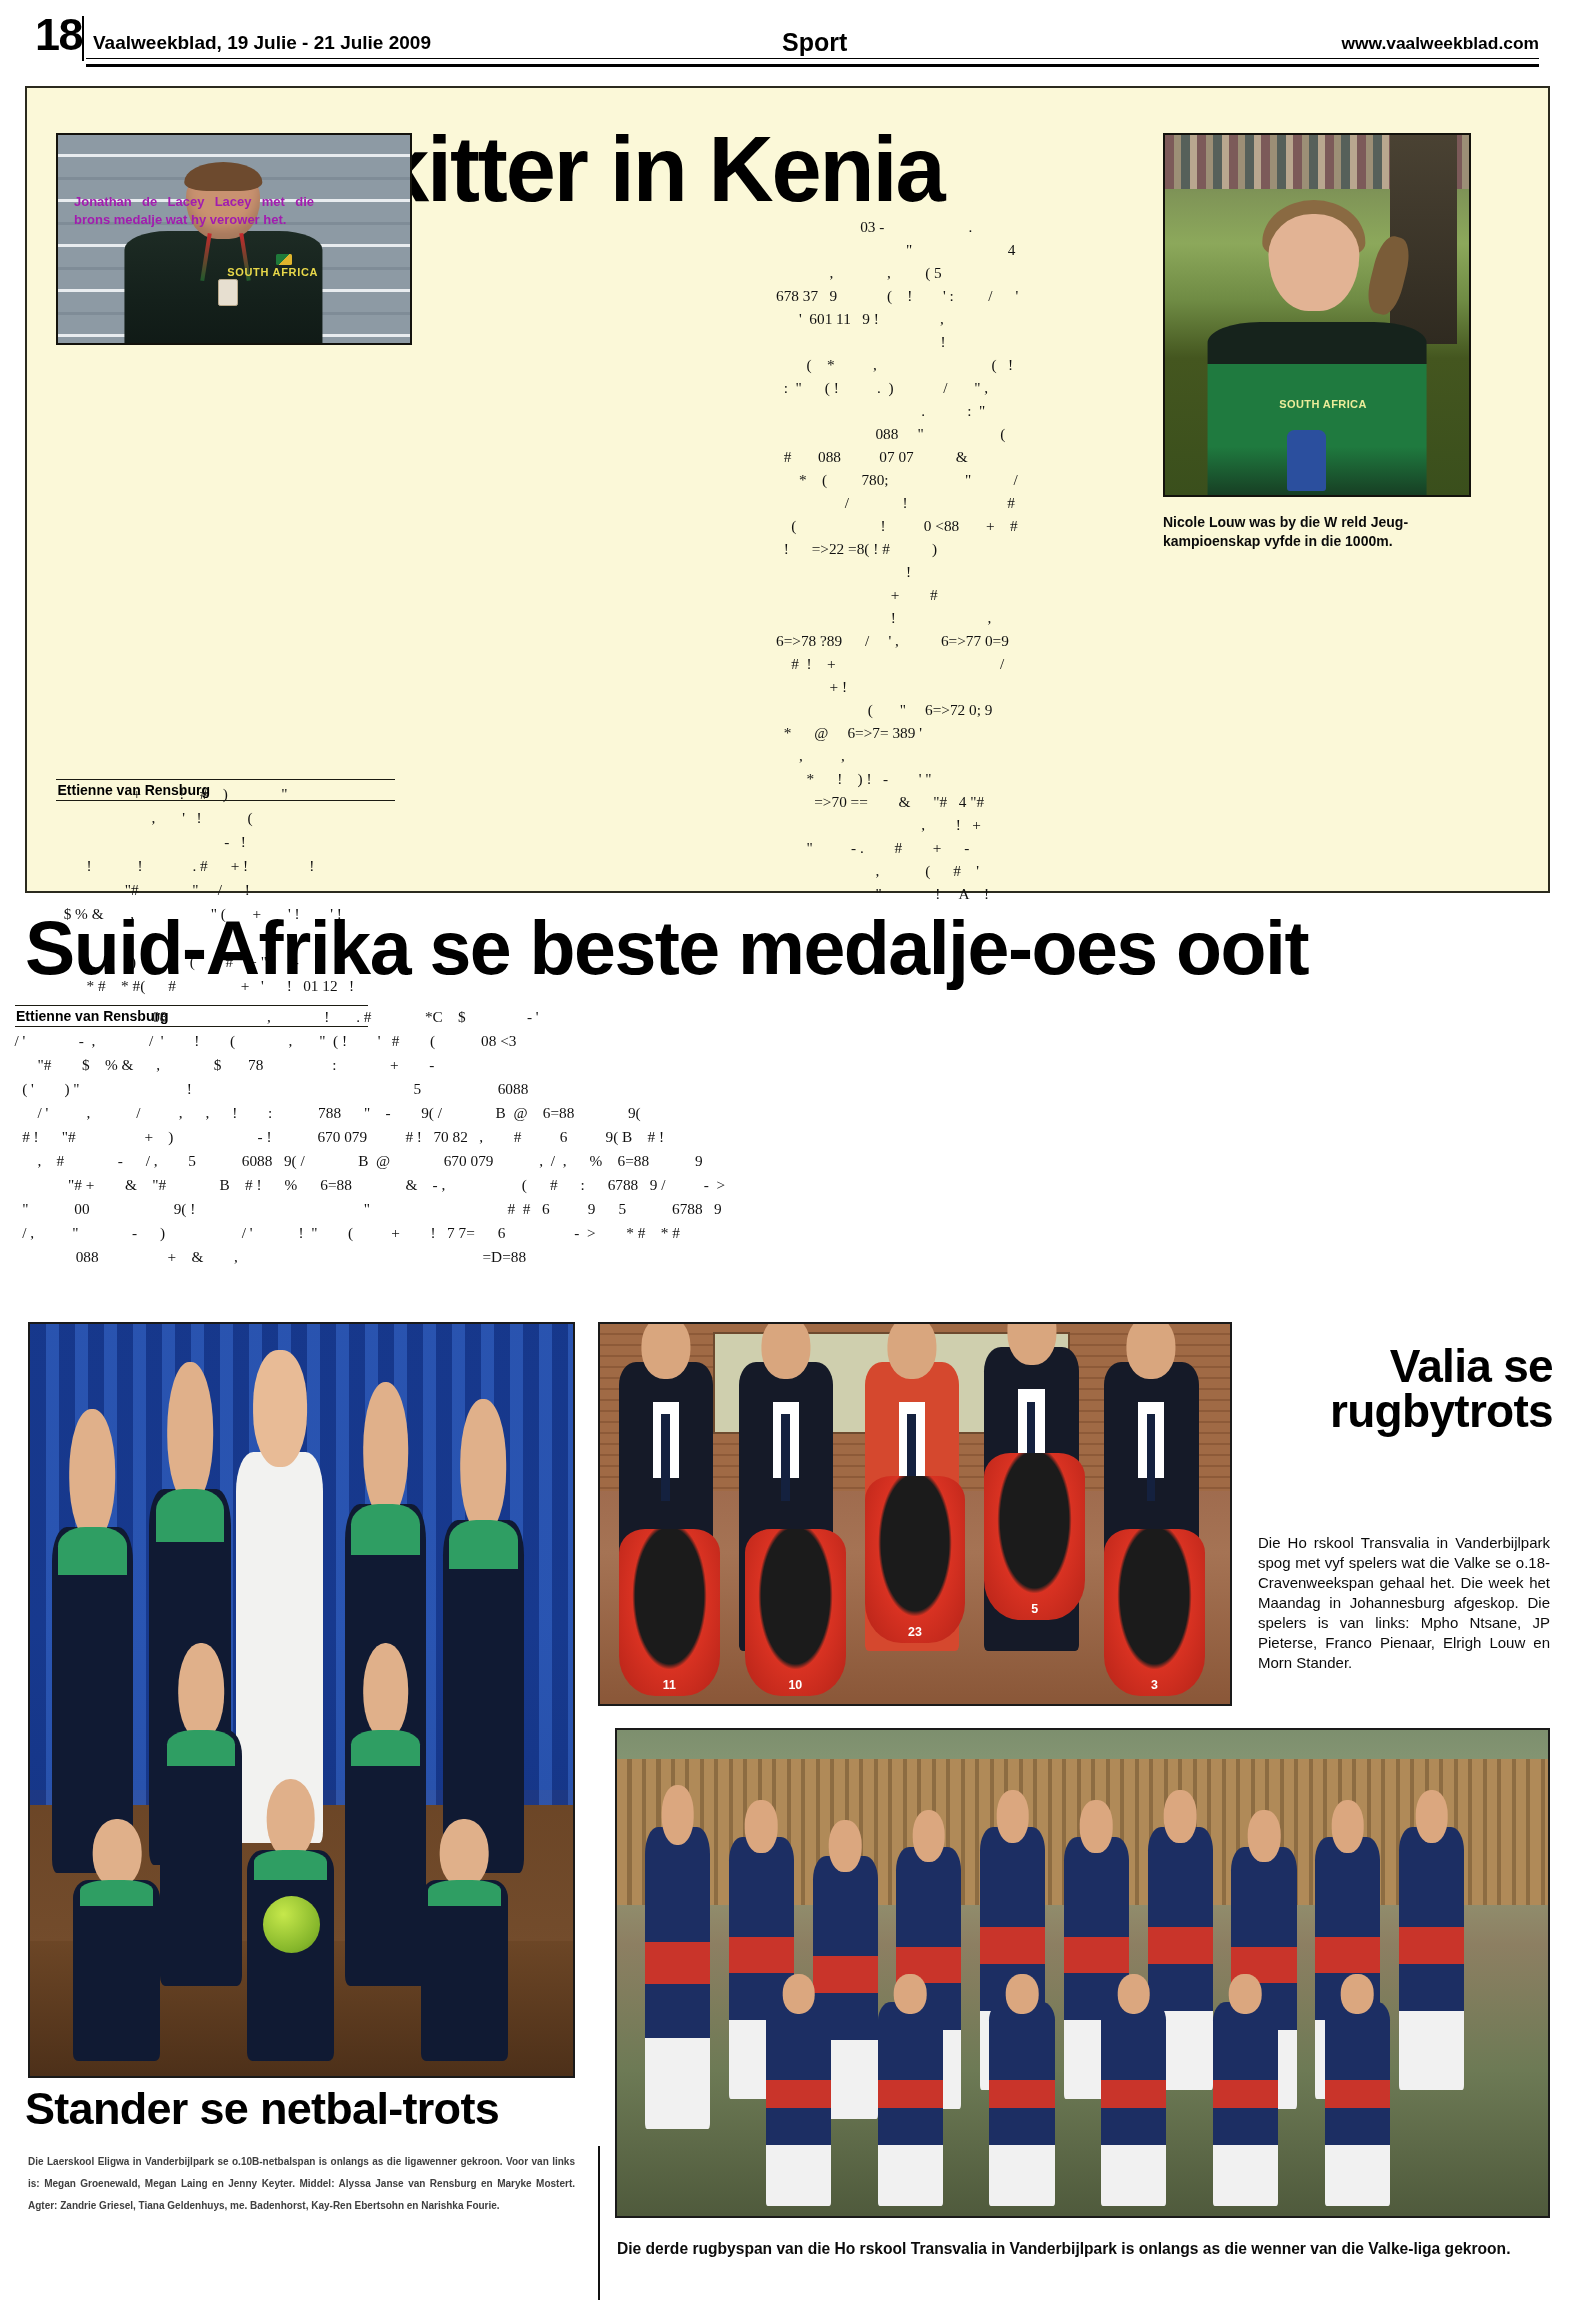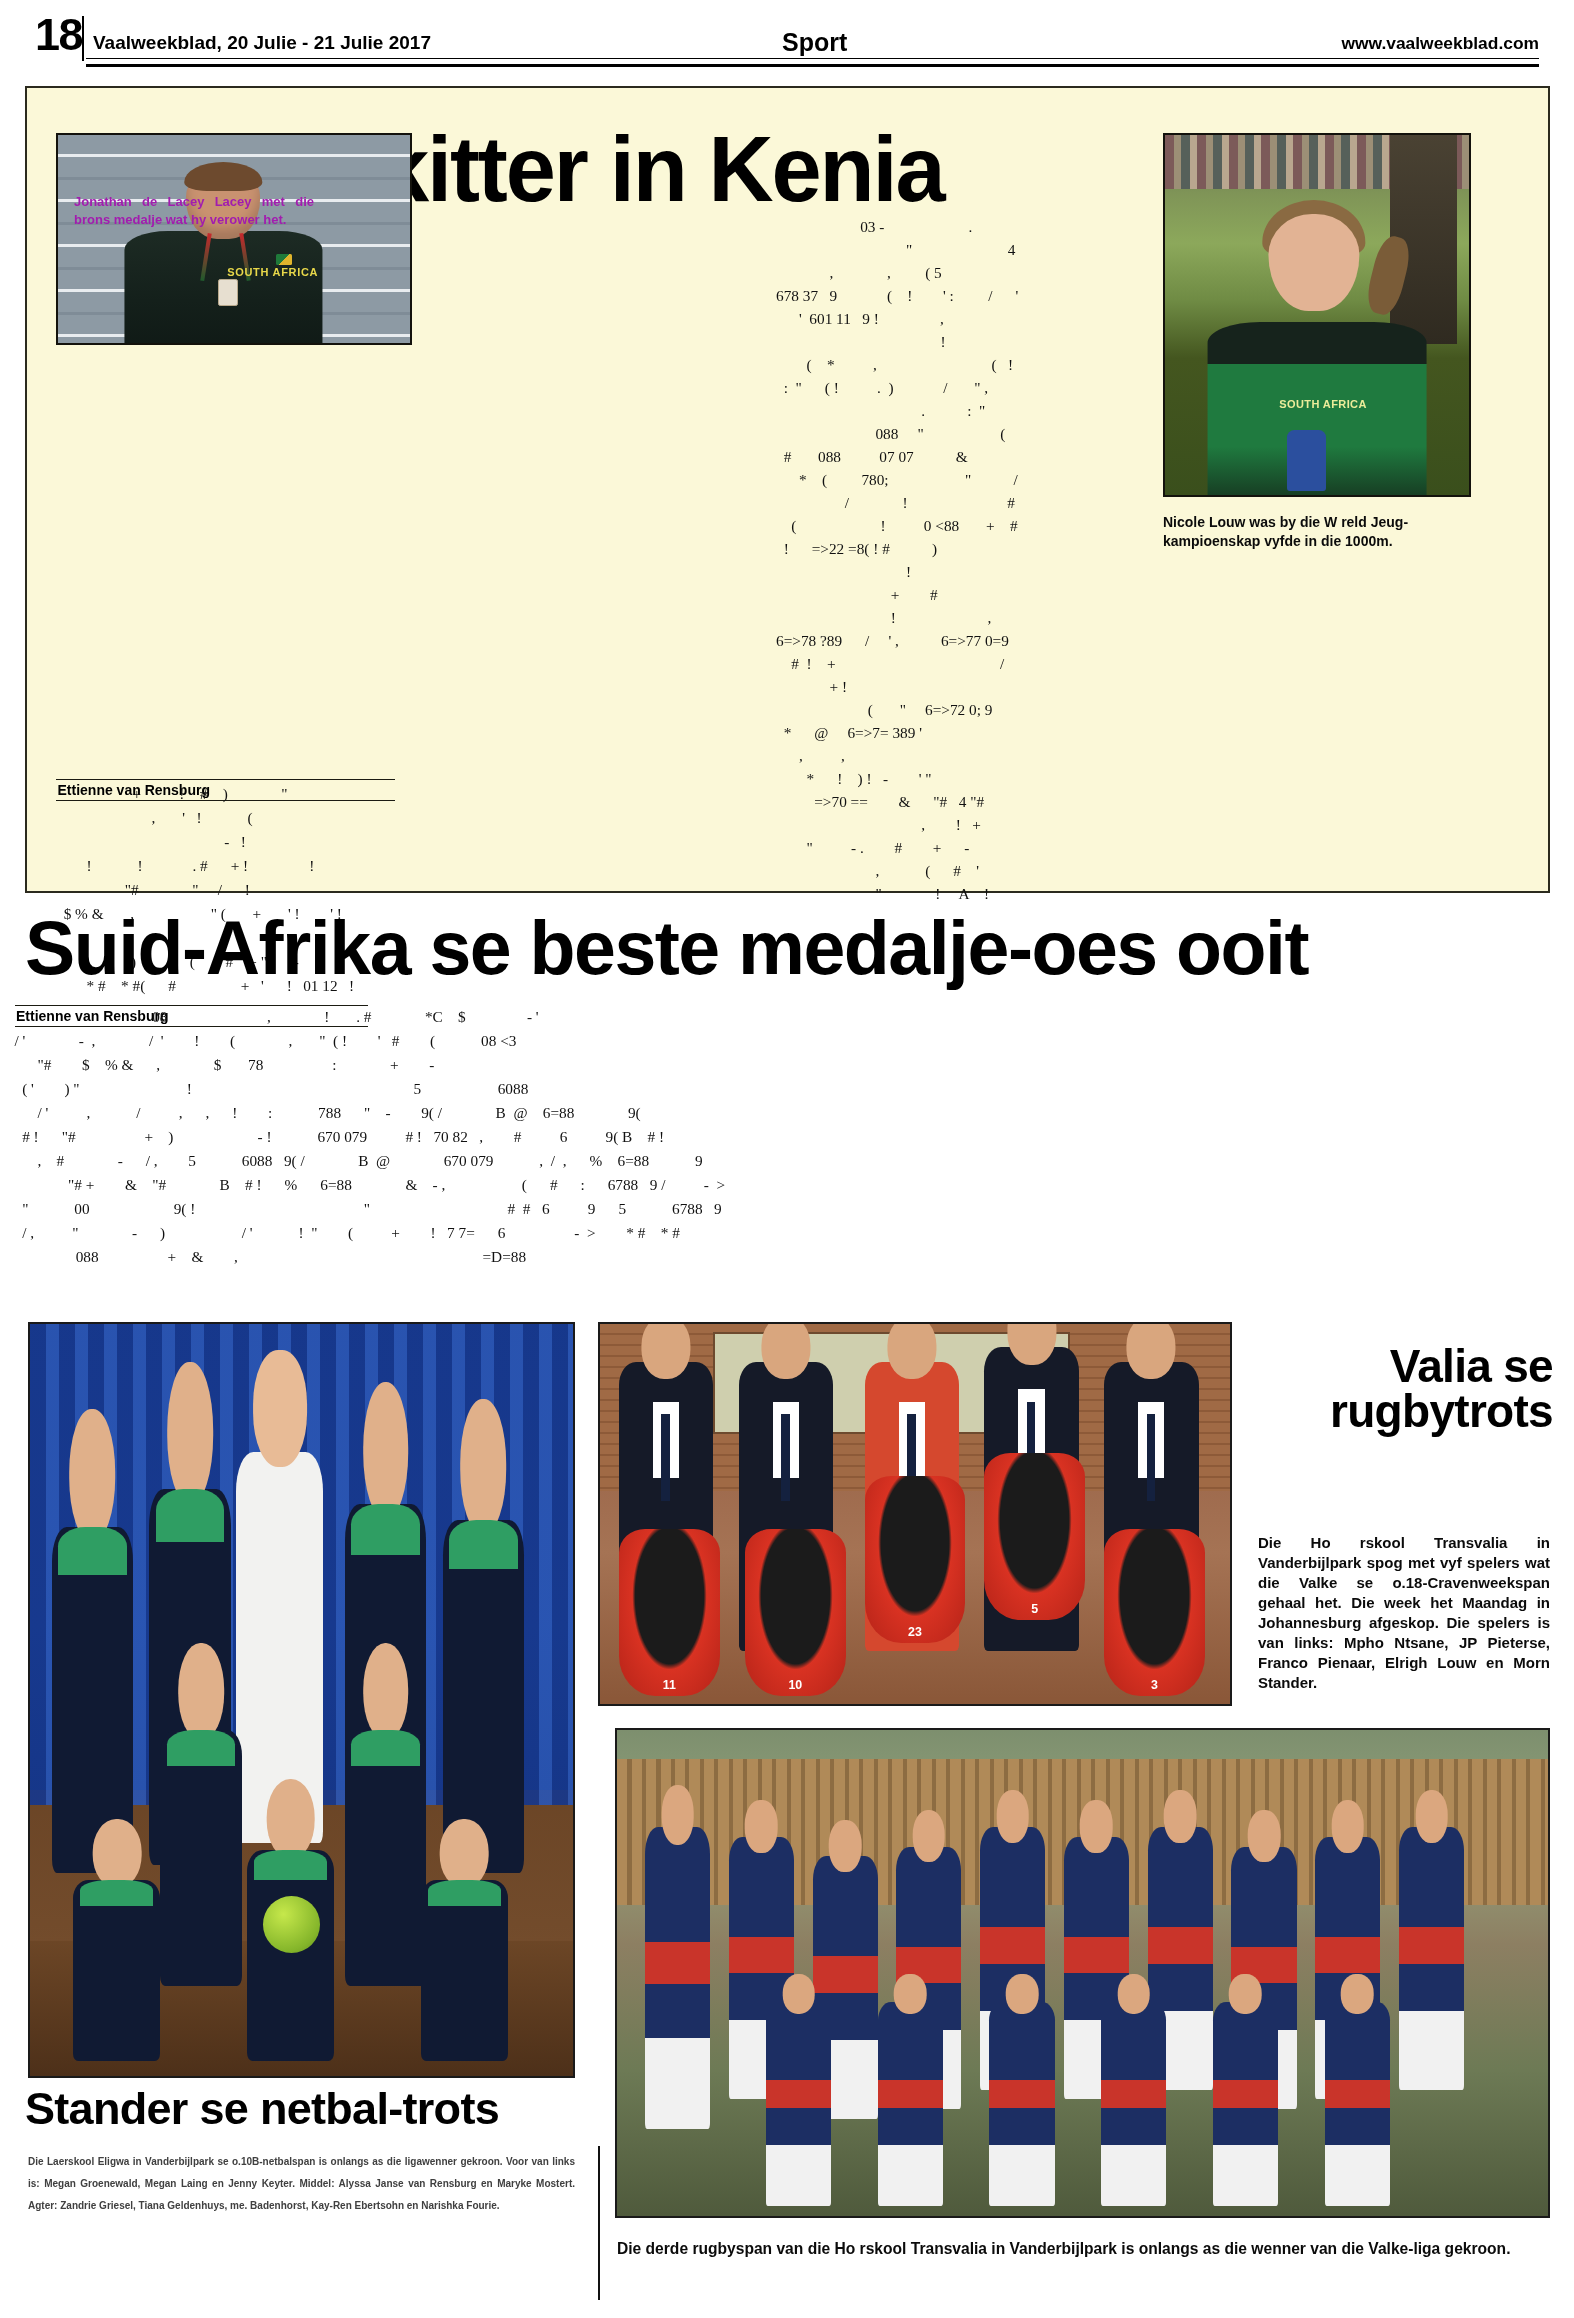--- a/index.html
+++ b/index.html
@@ -468,21 +468,21 @@
     font-weight: bold;
     line-height: 45px;
     letter-spacing: -0.7px;
   }
   .body3 {
     position: absolute;
     left: 1258px; top: 1533px;
     width: 292px;
     font-family: "Liberation Sans", sans-serif;
     font-size: 15px;
-    font-weight: bold;
+    font-weight: normal;
     line-height: 20px;
     text-align: justify;
     color: #0b0b0b;
   }
 
   
   .hl4 {
     position: absolute;
     left: 25px; top: 2084px;
     font-family: "Liberation Sans Narrow", "Liberation Sans", sans-serif;
@@ -520,21 +520,21 @@
     width: 1.5px; height: 154px;
     background: #111;
   }
 </style>
 </head>
 <body>
 
 <div class="masthead">
   <div class="folio">18</div>
   <div class="folio-rule"></div>
-  <div class="masthead-pub">Vaalweekblad, 20 Julie - 21 Julie 2017</div>
+  <div class="masthead-pub">Vaalweekblad, 19 Julie - 21 Julie 2009</div>
   <div class="masthead-section">Sport</div>
   <div class="masthead-url">www.vaalweekblad.com</div>
   <div class="masthead-hr2"></div>
   <div class="masthead-hr"></div>
 </div>
 
 <div class="panel1">
 
   <div class="hl1">Valies skitter in Kenia</div>
 

